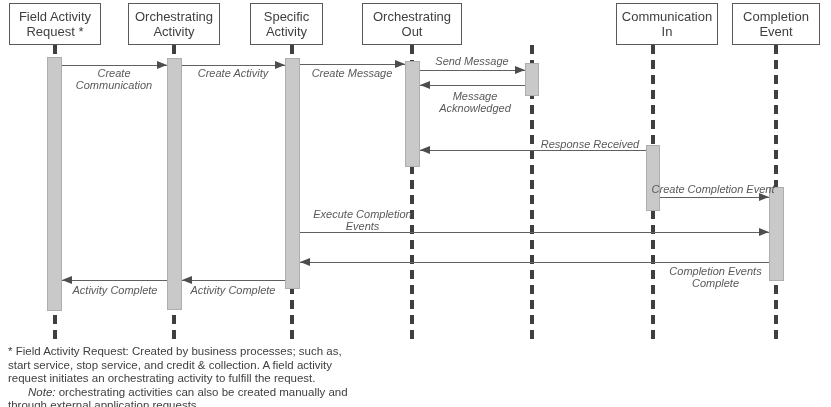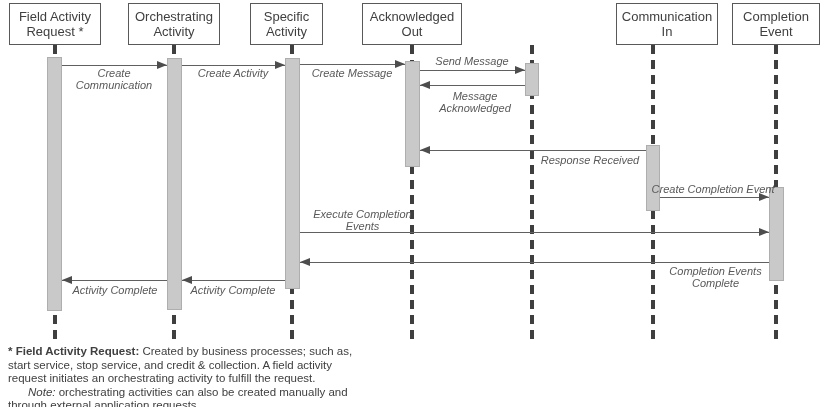--- a/index.html
+++ b/index.html
@@ -27,39 +27,39 @@
   .head.r{border-left:10px solid #4d4d4d;}
   .head.l{border-right:10px solid #4d4d4d;}
   .mlabel{
     position:absolute;font-size:11px;line-height:11.5px;color:#595959;
     text-align:center;z-index:3;font-style:italic;
   }
   .footnote{
     position:absolute;left:8px;top:345px;width:350px;
     font-size:11.5px;line-height:13.6px;color:#404040;z-index:3;
   }
-  .footnote b{font-weight:bold;margin-top:7px;}
+  .footnote b{font-weight:normal;margin-top:7px;}
   .footnote i{font-style:italic;margin-left:20px;}
 </style>
 </head>
 <body>
 
 <div class="stage">
 
   <div class="actor" style="left:9px;width:92px">
       <span>Field Activity Request *</span>
     </div>
   <div class="actor" style="left:128px;width:92px">
       <span>Orchestrating Activity</span>
     </div>
   <div class="actor" style="left:250px;width:73px">
       <span>Specific Activity</span>
     </div>
   <div class="actor" style="left:362px;width:100px">
-      <span>Acknowledged Out</span>
+      <span>Orchestrating Out</span>
     </div>
   <div class="actor" style="left:616px;width:102px">
       <span>Communication In</span>
     </div>
   <div class="actor" style="left:732px;width:88px">
       <span>Completion Event</span>
     </div>
 
   <div class="lifeline" style="left:53px;height:297px"></div>
   <div class="lifeline" style="left:172px;height:297px"></div>
@@ -103,21 +103,21 @@
 
   <div>
     <div class="mline" style="left:420px;top:85px;width:105px"></div>
     <div class="head l" style="left:420px;top:81px"></div>
     <div class="mlabel" style="left:430px;top:91px;width:90px">Message Acknowledged</div>
   </div>
 
   <div>
     <div class="mline" style="left:420px;top:150px;width:226px"></div>
     <div class="head l" style="left:420px;top:146px"></div>
-    <div class="mlabel" style="left:520px;top:155px;width:140px">Response Received</div>
+    <div class="mlabel" style="left:520px;top:139px;width:140px">Response Received</div>
   </div>
 
   <div>
     <div class="mline" style="left:660px;top:197px;width:109px"></div>
     <div class="head r" style="left:759px;top:193px"></div>
     <div class="mlabel" style="left:650px;top:184px;width:126px">Create Completion Event</div>
   </div>
 
   <div>
     <div class="mline" style="left:300px;top:232px;width:469px"></div>

